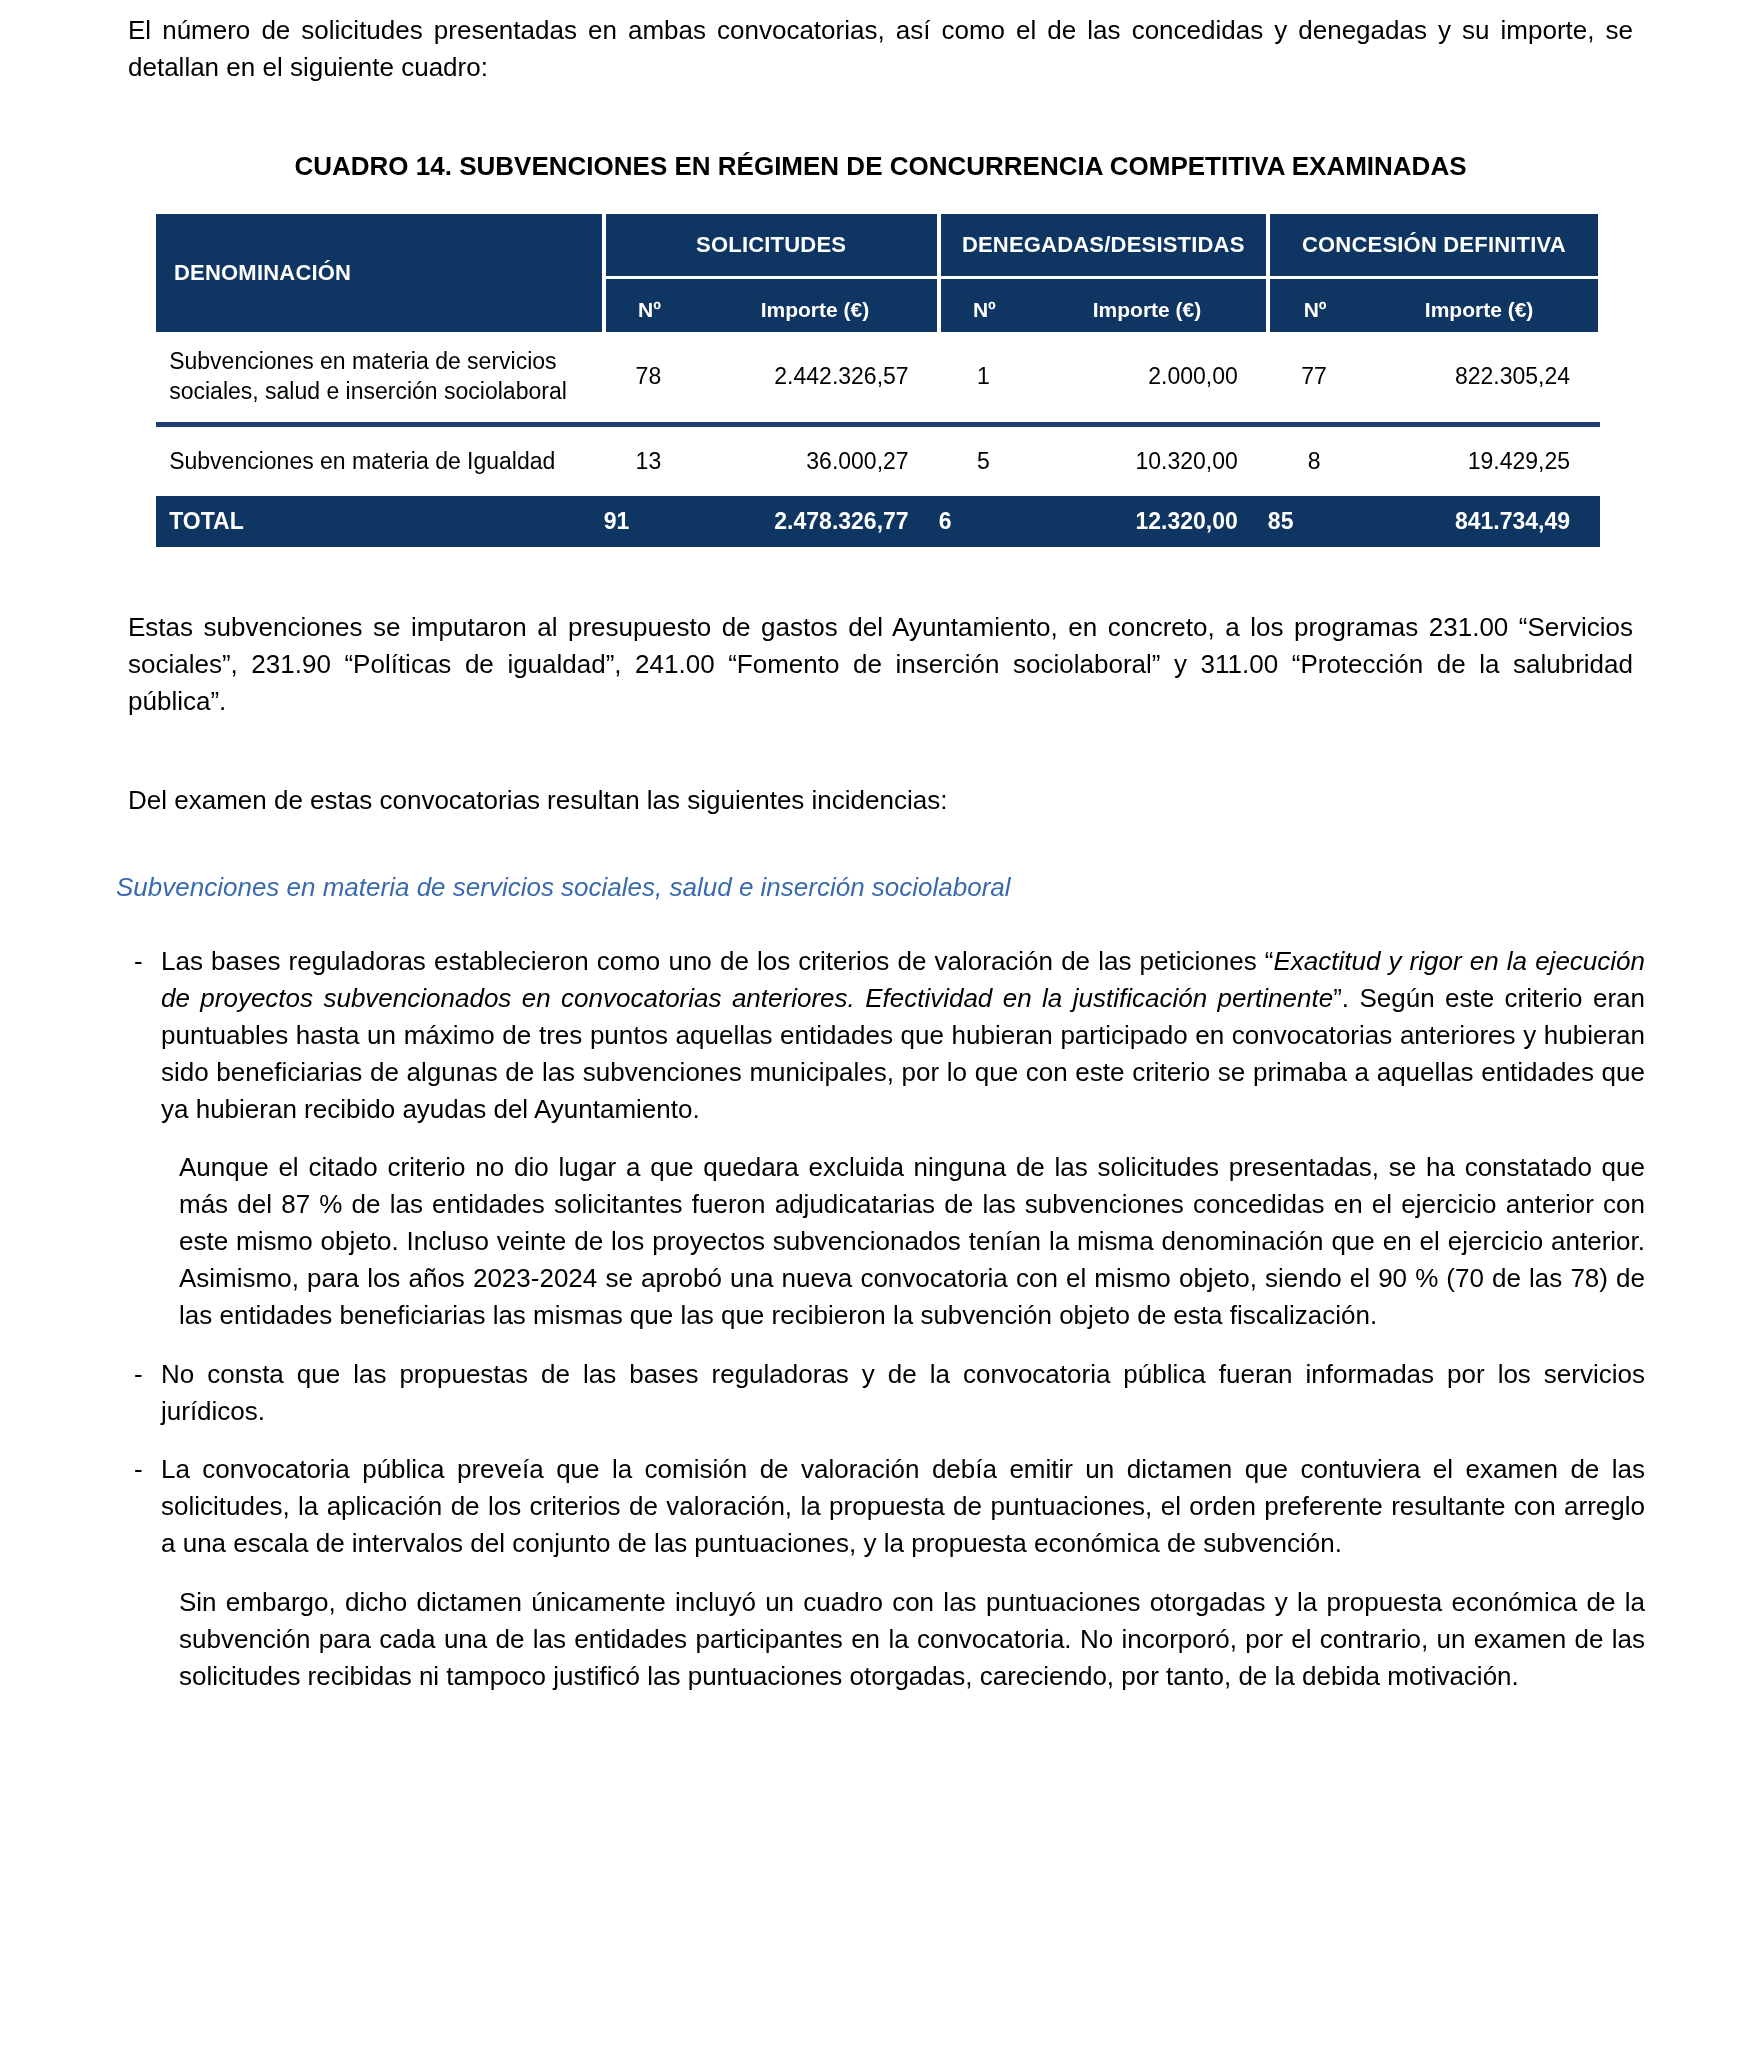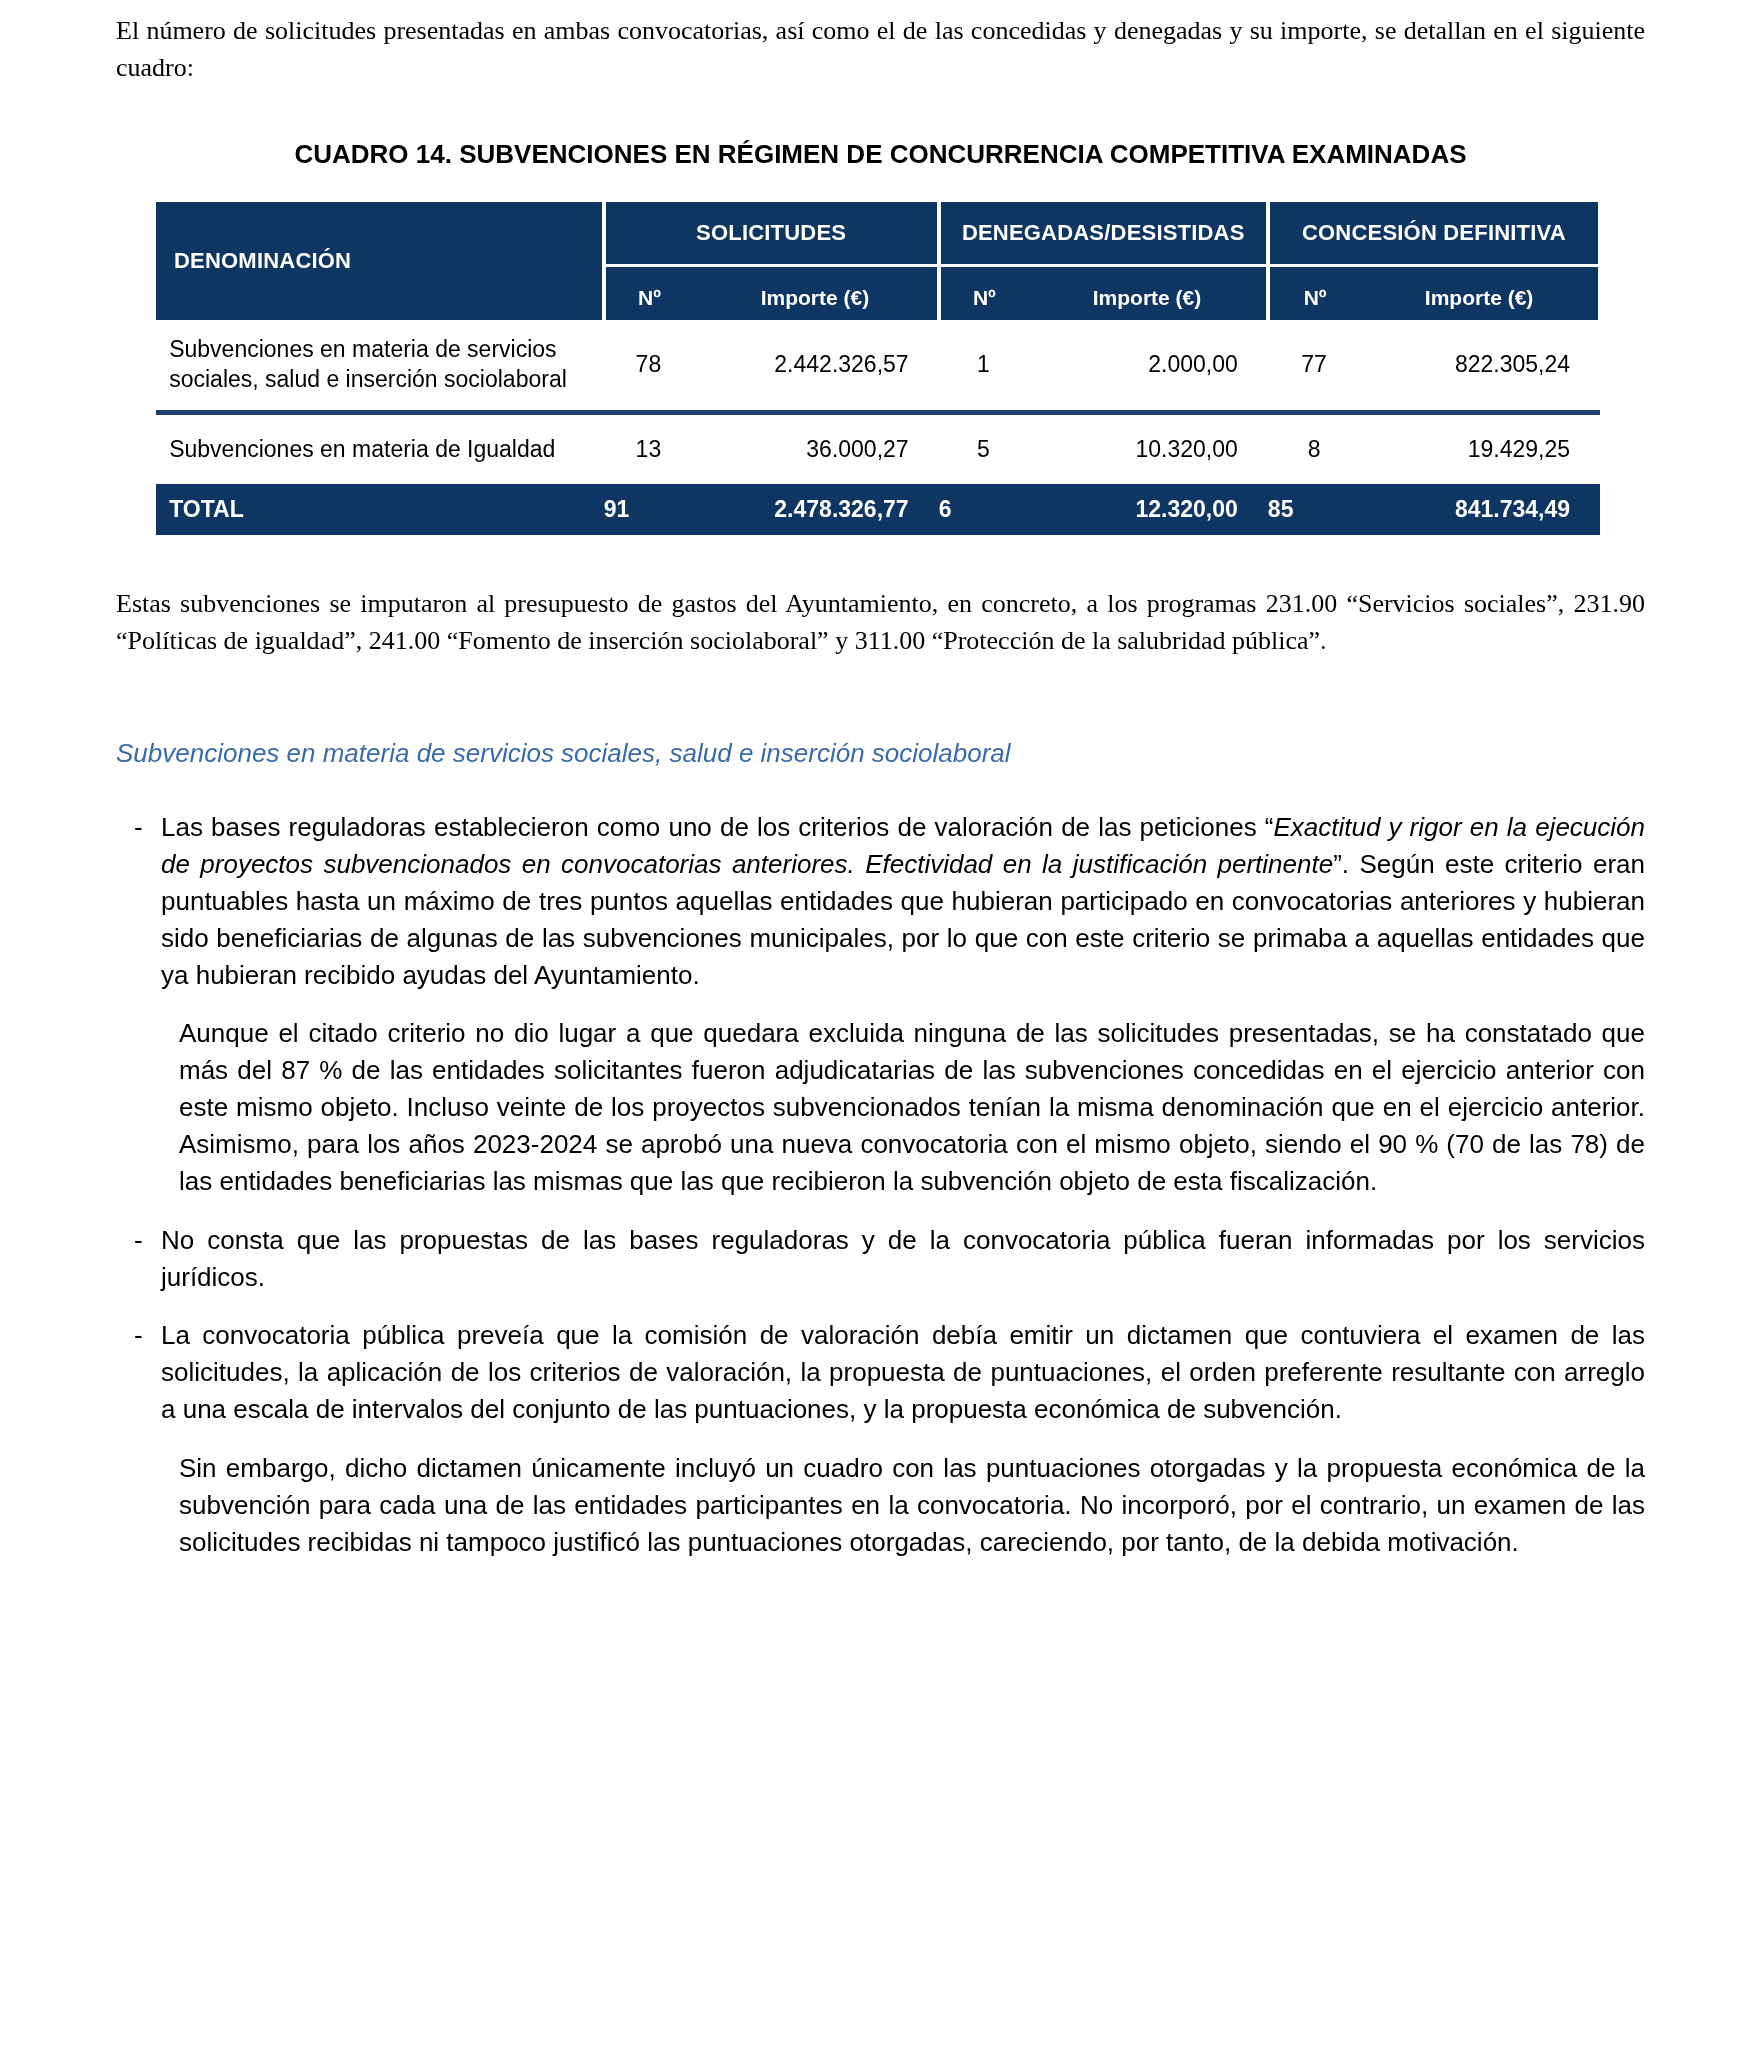--- a/index.html
+++ b/index.html
@@ -22,23 +22,22 @@
     box-sizing: border-box;
     padding: 0 112px 0 116px;
   }
 
   
   .para {
     font-size: 26px;
     line-height: 37px;
     text-align: justify;
     text-justify: inter-word;
-    margin: 0;
+    margin: 12px;
     hyphens: none;
-    font-family: Liberation Serif, serif;
   }
   .para.first { margin-top: 11.6px; }
 
   .spacer-sm { height: 21.5px; }
   .spacer-md { height: 38px; }
   .spacer-lg { height: 50px; }
 
   
   .cuadro-title {
     font-size: 26px;
@@ -268,20 +267,21 @@
     </table>
 
   </div>
 
   <div class="spacer-lg"></div>
 
   <p class="para">Estas subvenciones se imputaron al presupuesto de gastos del Ayuntamiento, en concreto, a los programas 231.00 “Servicios sociales”, 231.90 “Políticas de igualdad”, 241.00 “Fomento de inserción sociolaboral” y 311.00 “Protección de la salubridad pública”.</p>
 
   <div class="spacer-md"></div>
 
+  <p class="para">Del examen de estas convocatorias resultan las siguientes incidencias:</p>
 
   <div class="spacer-md"></div>
 
   <p class="subheading">Subvenciones en materia de servicios sociales, salud e inserción sociolaboral</p>
 
   <div class="spacer-md"></div>
 
   <div class="bullet">
     <span class="marker">-</span>
     <span class="btext"><span>Las bases reguladoras establecieron como uno de los criterios de valoración de las peticiones “</span><em class="q">Exactitud y rigor en la ejecución de proyectos subvencionados en convocatorias anteriores. Efectividad en la justificación pertinente</em><span>”. Según este criterio eran puntuables hasta un máximo de tres puntos aquellas entidades que hubieran participado en convocatorias anteriores y hubieran sido beneficiarias de algunas de las subvenciones municipales, por lo que con este criterio se primaba a aquellas entidades que ya hubieran recibido ayudas del Ayuntamiento.</span></span>

